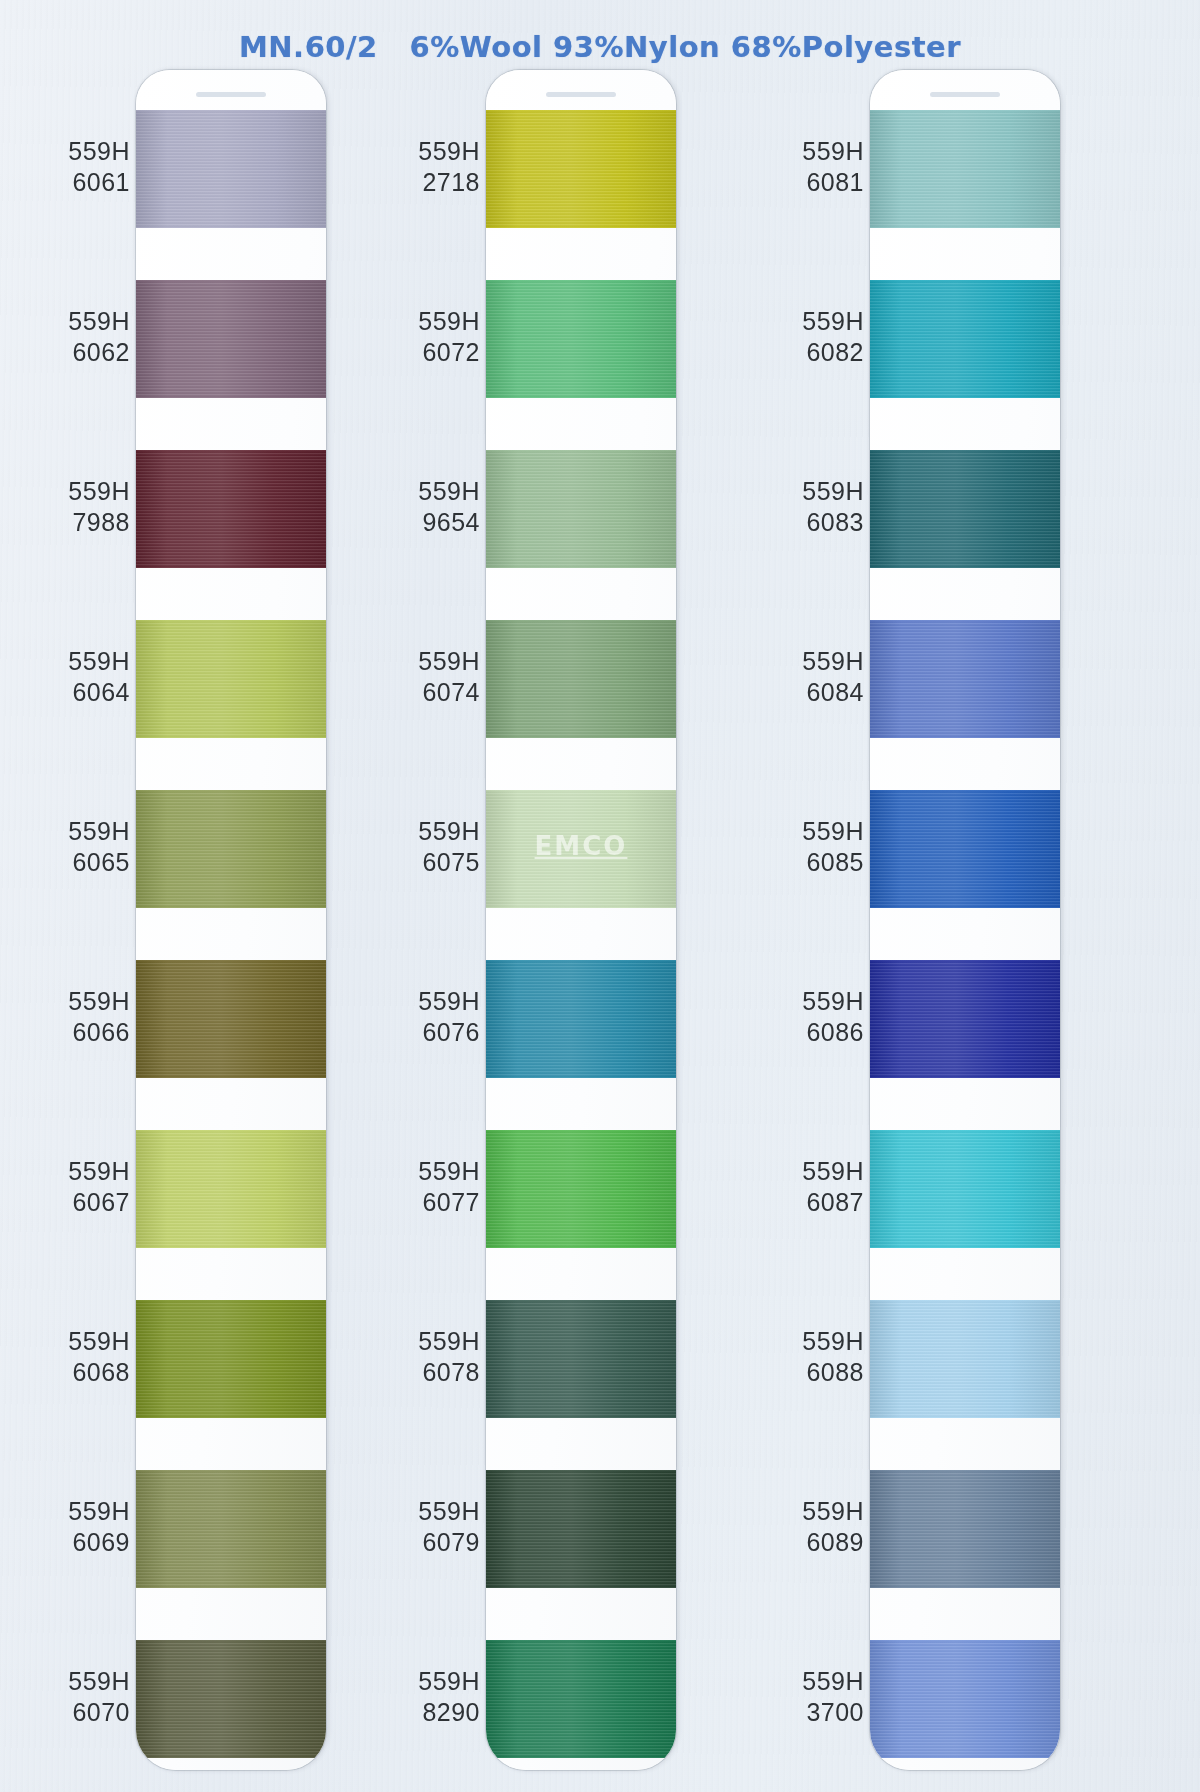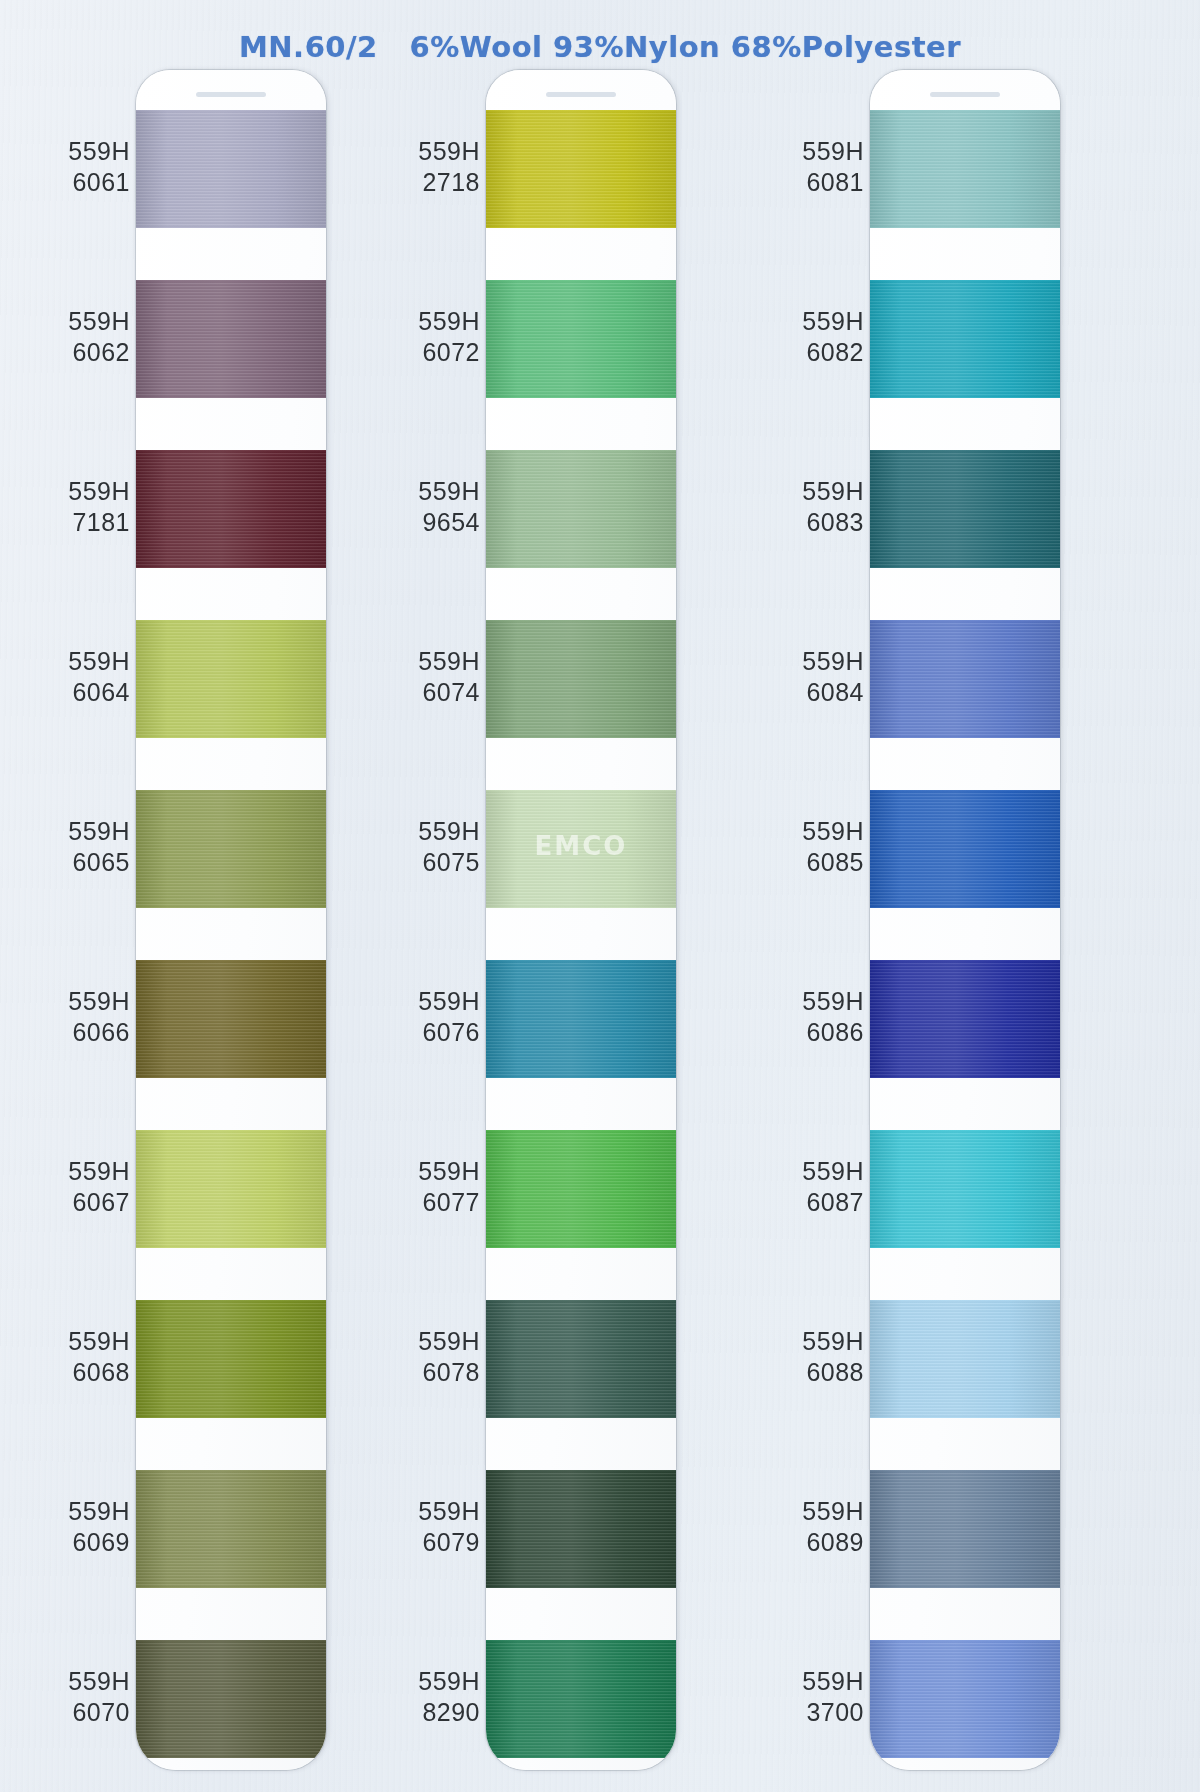--- a/index.html
+++ b/index.html
@@ -183,20 +183,21 @@
     left: 50%;
     transform: translateX(-50%);
     font-family: "DejaVu Sans", sans-serif;
     font-size: 26px;
     font-weight: 700;
     letter-spacing: 2px;
     color: rgba(255,255,255,0.58);
     white-space: nowrap;
     pointer-events: none;
     z-index: 5;
+    text-decoration: underline;
   }
 </style>
 </head>
 <body>
 
 <div class="sheet"></div>
 
 <div class="title">MN.60/2   6%Wool 93%Nylon 68%Polyester</div>
 
 <div class="columns" id="columns">
@@ -205,21 +206,21 @@
         <div class="label" style="top: 66px;">
           <span class="ln">559H</span>
           <span class="ln">6061</span>
         </div>
         <div class="label" style="top: 236px;">
           <span class="ln">559H</span>
           <span class="ln">6062</span>
         </div>
         <div class="label" style="top: 406px;">
           <span class="ln">559H</span>
-          <span class="ln">7181</span>
+          <span class="ln">7988</span>
         </div>
         <div class="label" style="top: 576px;">
           <span class="ln">559H</span>
           <span class="ln">6064</span>
         </div>
         <div class="label" style="top: 746px;">
           <span class="ln">559H</span>
           <span class="ln">6065</span>
         </div>
         <div class="label" style="top: 916px;">

